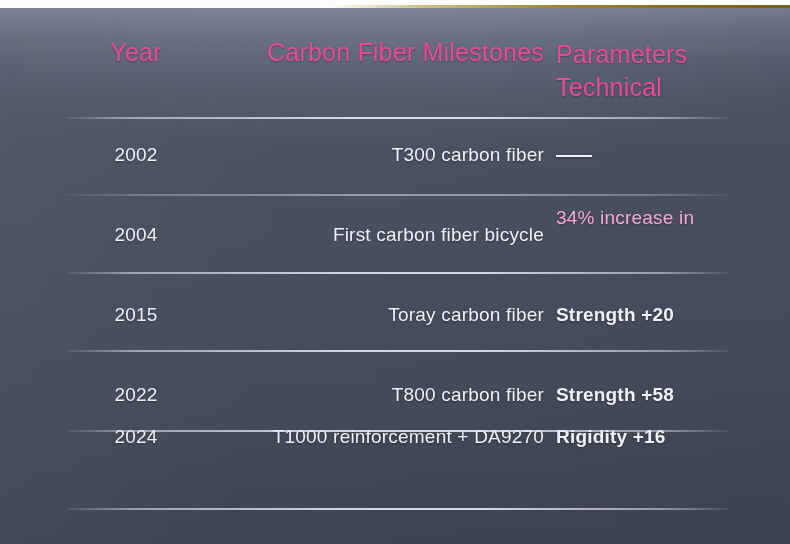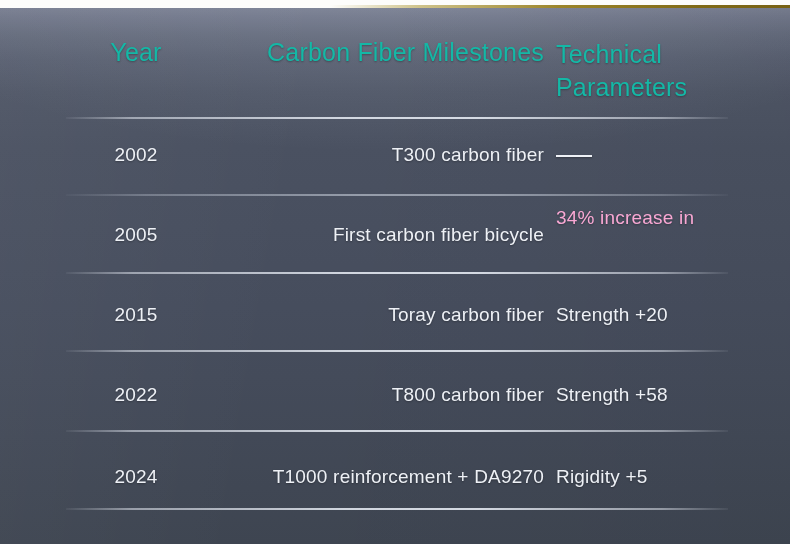--- a/index.html
+++ b/index.html
@@ -103,27 +103,27 @@
     text-align: right;
   }
   .col-param {
     position: absolute;
     left: 556px;
     width: 186px;
     text-align: left;
   }
 
   
-  .header .cell { font-size: 25px; font-weight: 400; color: #14b8a6; }
+  .header .cell { font-size: 25px; font-weight: 400; color: #ec4899; }
   .header .col-param { line-height: 1.32; }
 
   
   .body-row .cell { font-size: 19px; font-weight: 400; color: #eef1f6; }
   .body-row .col-year { font-size: 19px; }
-  .body-row .col-param { line-height: 1.48; }
+  .body-row .col-param { line-height: 1.48; font-weight: bold; }
 
   .emdash {
     display: inline-block;
     width: 36px;
     height: 2px;
     background: #eef1f6;
     vertical-align: middle;
     box-shadow: 0 1px 2px rgba(0,0,0,0.30);
   }
 
@@ -161,39 +161,39 @@
 
   <div class="top-strip"></div>
   <div class="gold-rule"></div>
 
   <div class="table">
 
     <div class="row header" style="top:38px; height:72px;">
       <div class="cell col-year" style="top:0;">Year</div>
       <div class="cell col-mile" style="top:0;">Carbon Fiber Milestones</div>
       <div class="cell col-param" style="top:0;">
+        <div>Parameters</div>
         <div>Technical</div>
-        <div>Parameters</div>
       </div>
     </div>
 
     <div class="divider" style="top:117px;"></div>
 
     <div class="row body-row" style="top:140px; height:30px;">
       <div class="cell col-year">2002</div>
       <div class="cell col-mile">T300 carbon fiber</div>
       <div class="cell col-param">
         <span class="emdash"></span>
       </div>
     </div>
 
     <div class="divider faint" style="top:194px;"></div>
 
     <div class="row body-row" style="top:220px; height:30px;">
-      <div class="cell col-year">2005</div>
+      <div class="cell col-year">2004</div>
       <div class="cell col-mile">First carbon fiber bicycle</div>
     </div>
     <div class="cell col-param body-row" style="position:absolute; top:204px; font-size:19px; line-height:1.48; color:#f9a8d4; text-shadow:0 1px 2px rgba(0,0,0,0.30);">
       <div>34% increase in</div>
     </div>
 
     <div class="divider" style="top:272px;"></div>
 
     <div class="row body-row" style="top:300px; height:30px;">
       <div class="cell col-year">2015</div>
@@ -204,22 +204,22 @@
     <div class="divider" style="top:350px;"></div>
 
     <div class="row body-row" style="top:380px; height:30px;">
       <div class="cell col-year">2022</div>
       <div class="cell col-mile">T800 carbon fiber</div>
       <div class="cell col-param">Strength +58</div>
     </div>
 
     <div class="divider" style="top:430px;"></div>
 
-    <div class="row body-row" style="top:462px; height:30px;padding-left:46px;">
+    <div class="row body-row" style="top:422px; height:30px;padding-left:46px;">
       <div class="cell col-year">2024</div>
       <div class="cell col-mile">T1000 reinforcement + DA9270</div>
-      <div class="cell col-param">Rigidity +5</div>
+      <div class="cell col-param">Rigidity +16</div>
     </div>
 
     <div class="divider" style="top:508px;"></div>
 
   </div>
 </div>
 
 </body></html>

